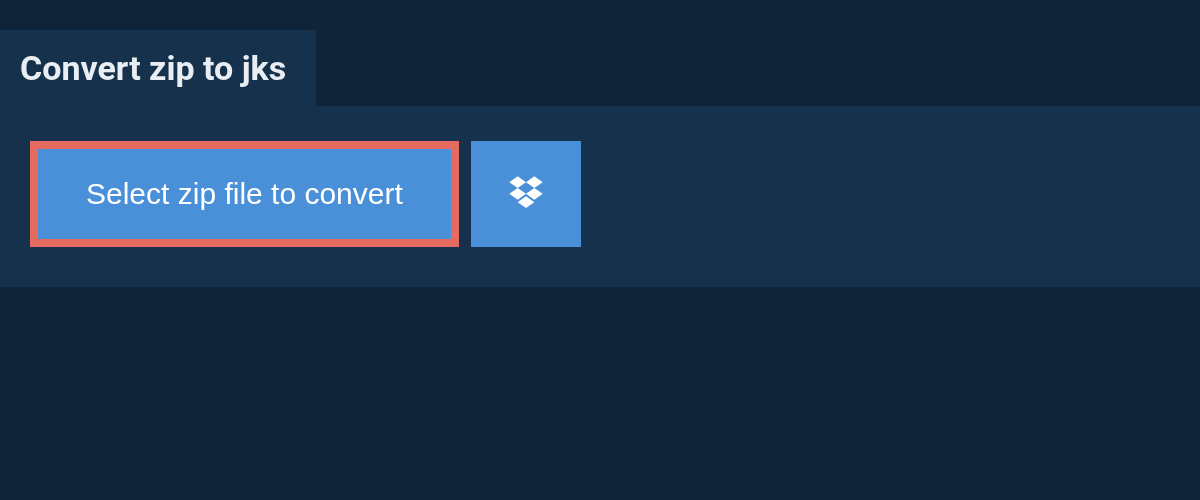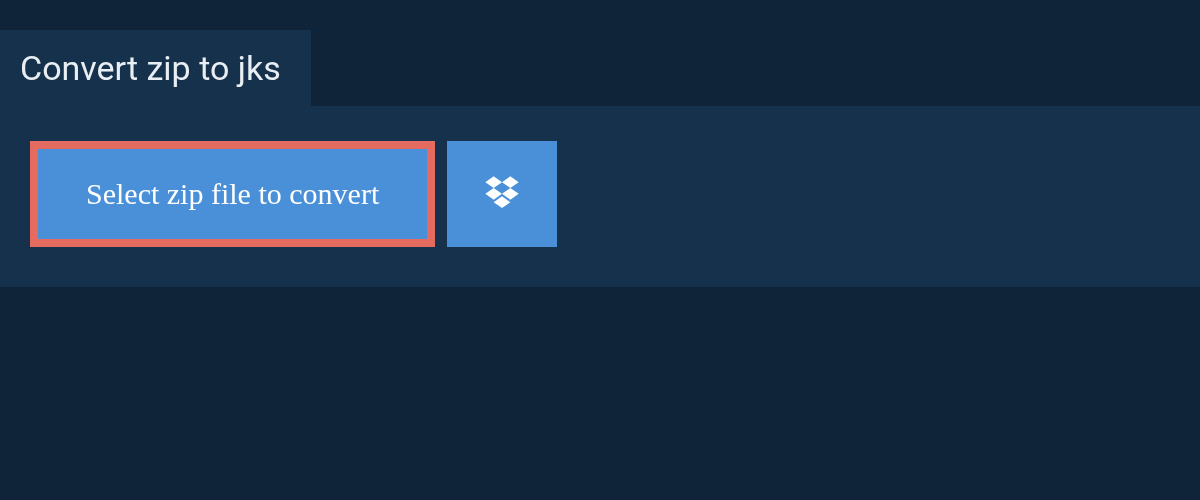--- a/index.html
+++ b/index.html
@@ -13,21 +13,21 @@
     .tab {
       display: inline-block;
       background: #16314b;
       padding: 18px 30px 18px 20px;
       margin-top: 30px;
       margin-left: 0;
     }
     .tab-title {
       color: #e8eef3;
       font-size: 34px;
-      font-weight: 400;
+      font-weight: 700;
     }
     .panel {
       background: #16314b;
       padding: 35px 30px 40px 30px;
       width: 100%;
     }
     .button-row {
       display: flex;
       gap: 12px;
       align-items: stretch;
@@ -36,21 +36,20 @@
       background: #4a90d9;
       border: 8px solid #e56a5f;
       color: #ffffff;
       font-size: 30px;
       font-weight: 300;
       padding: 28px 48px;
       cursor: pointer;
       display: inline-flex;
       align-items: center;
       justify-content: center;
-      font-family: Liberation Serif, serif;
     }
     .dropbox-button {
       background: #4a90d9;
       border: none;
       width: 110px;
       cursor: pointer;
       display: inline-flex;
       align-items: center;
       justify-content: center;
     }

